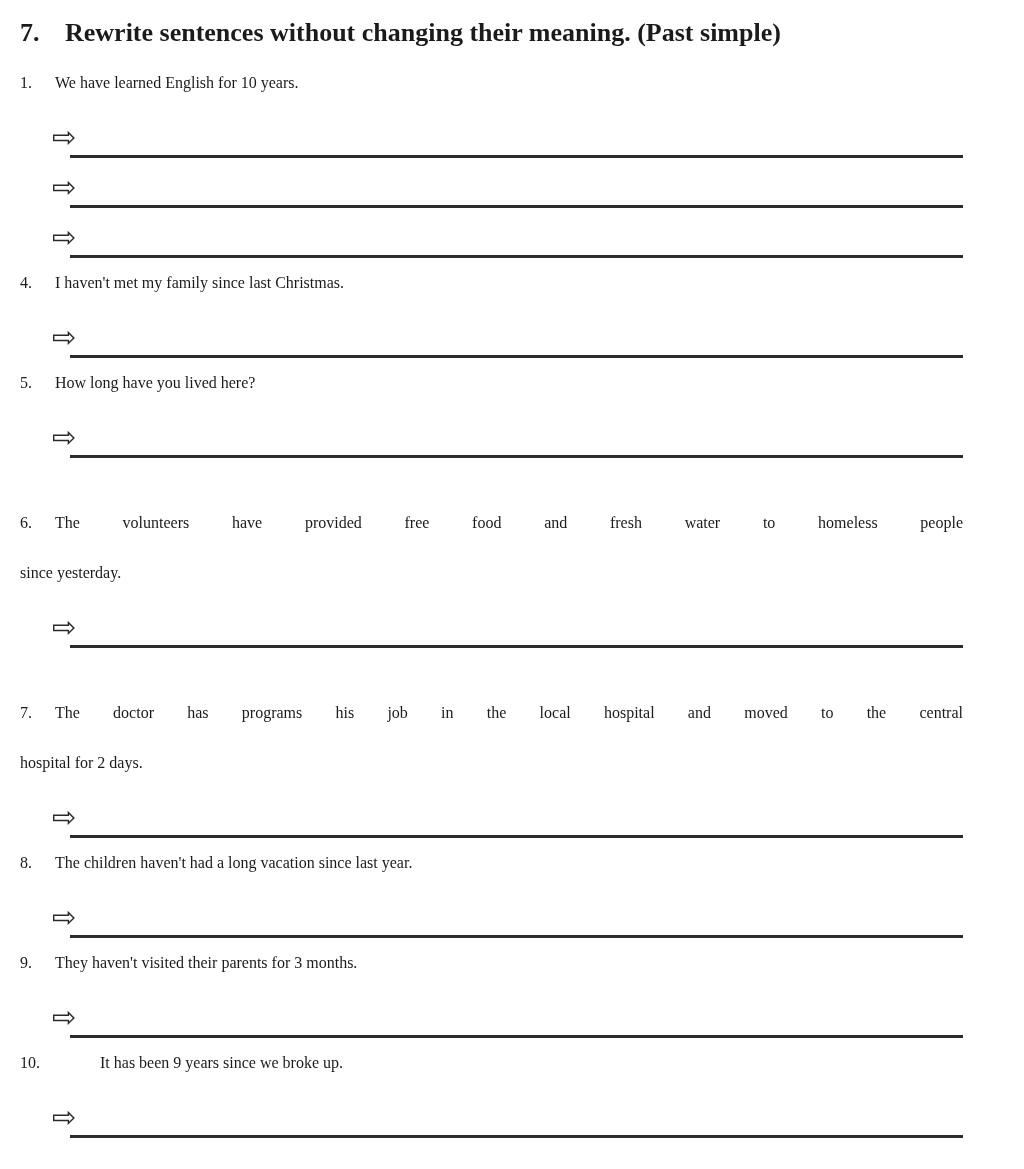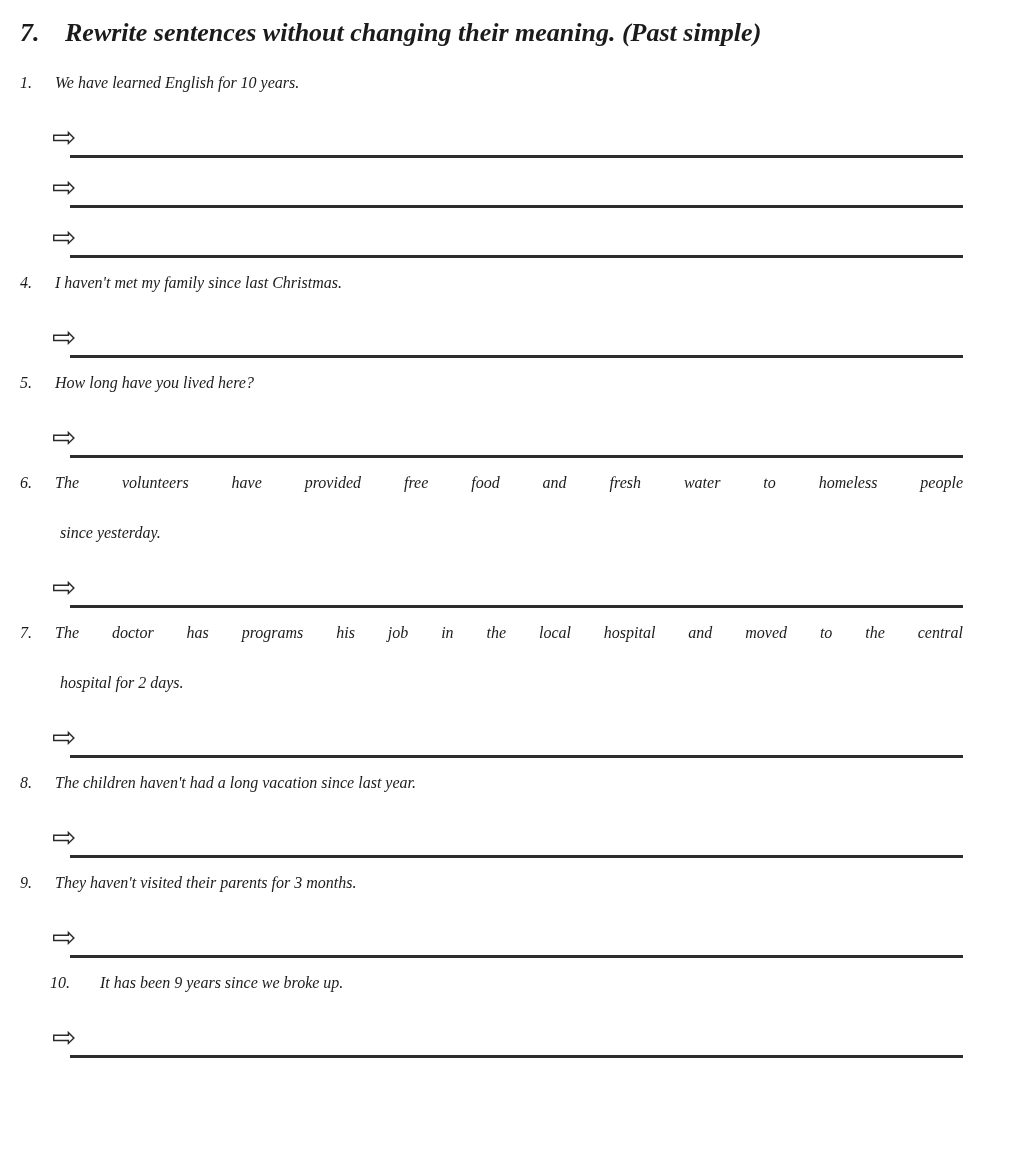--- a/index.html
+++ b/index.html
@@ -3,32 +3,33 @@
 <meta charset="utf-8">
 <style>
   * { margin: 0; padding: 0; box-sizing: border-box; }
   html, body { width: 1024px; background: #ffffff; }
   body {
     height: 1169px;
     font-family: "Liberation Serif", serif;
     color: #1b1b1b;
     overflow: hidden;
   }
-  .page { padding: 8px 61px 16px 20px; font-style: italic; }
+  .page { padding: 8px 61px 16px 20px; }
   .line { font-size: 16px; line-height: 50px; white-space: nowrap; }
-  .line.wrapok { white-space: normal; margin-left: 40px; }
+  .line.wrapok { white-space: normal; }
   .header-line { font-weight: bold; font-size: 26px; }
   .num { display: inline-block; width: 35px; }
   .header-line .num { width: 45px; }
-  .num.num-wide { width: 80px; text-align: center; }
+  .num.num-wide { width: 80px; }
   
   .justify-last {
     white-space: normal;
     text-align: justify;
     text-align-last: justify;
+    margin-top: 40px;
   }
   .answer-row {
     display: flex;
     align-items: flex-end;
     height: 50px;
     padding-left: 32px;
   }
   .arrow-icon {
     font-family: "DejaVu Sans", sans-serif;
     font-size: 29px;

